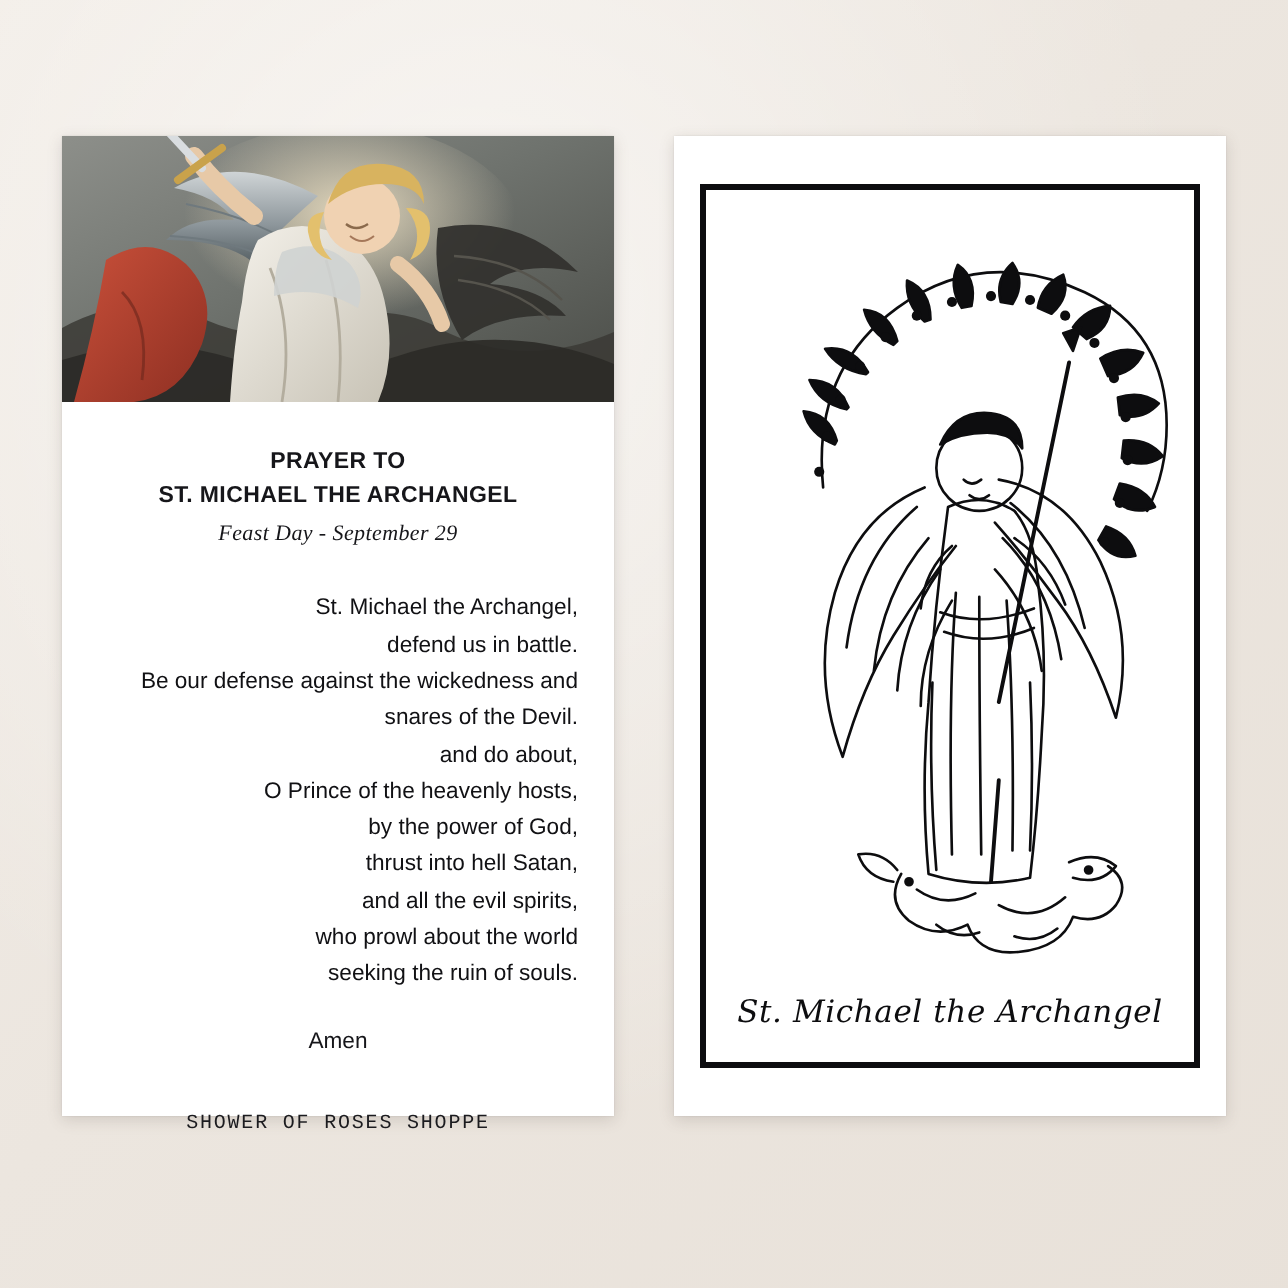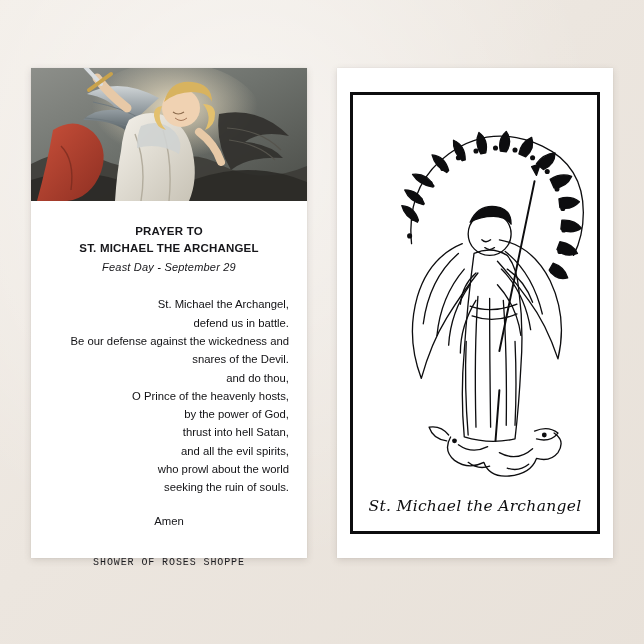--- a/index.html
+++ b/index.html
@@ -60,21 +60,21 @@
     color: #16161a;
   }
   .prayer-title {
     font-size: 11.5px;
     font-weight: 700;
     letter-spacing: 0.2px;
     line-height: 1.45;
   }
   .feast-day {
     margin-top: 5px;
-    font-family: Liberation Sans, sans-serif;
+    font-family: Liberation Serif, serif;
     font-style: italic;
     font-size: 11px;
     letter-spacing: 0.2px;
     color: #16161a;
   }
   .prayer-lines {
     margin-top: 22px;
     font-size: 11.3px;
     line-height: 1.62;
     color: #111114;
@@ -210,21 +210,21 @@
         <div>PRAYER TO</div>
         <div>ST. MICHAEL THE ARCHANGEL</div>
       </div>
       <div class="feast-day">Feast Day - September 29</div>
 
       <div class="prayer-lines">
         <div>St. Michael the Archangel,</div>
         <div>defend us in battle.</div>
         <div>Be our defense against the wickedness and</div>
         <div>snares of the Devil.</div>
-        <div>and do thou,</div>
+        <div>and do about,</div>
         <div>O Prince of the heavenly hosts,</div>
         <div>by the power of God,</div>
         <div>thrust into hell Satan,</div>
         <div>and all the evil spirits,</div>
         <div>who prowl about the world</div>
         <div>seeking the ruin of souls.</div>
       </div>
 
       <div class="prayer-amen">Amen</div>
       <div class="shoppe">SHOWER OF ROSES SHOPPE</div>

